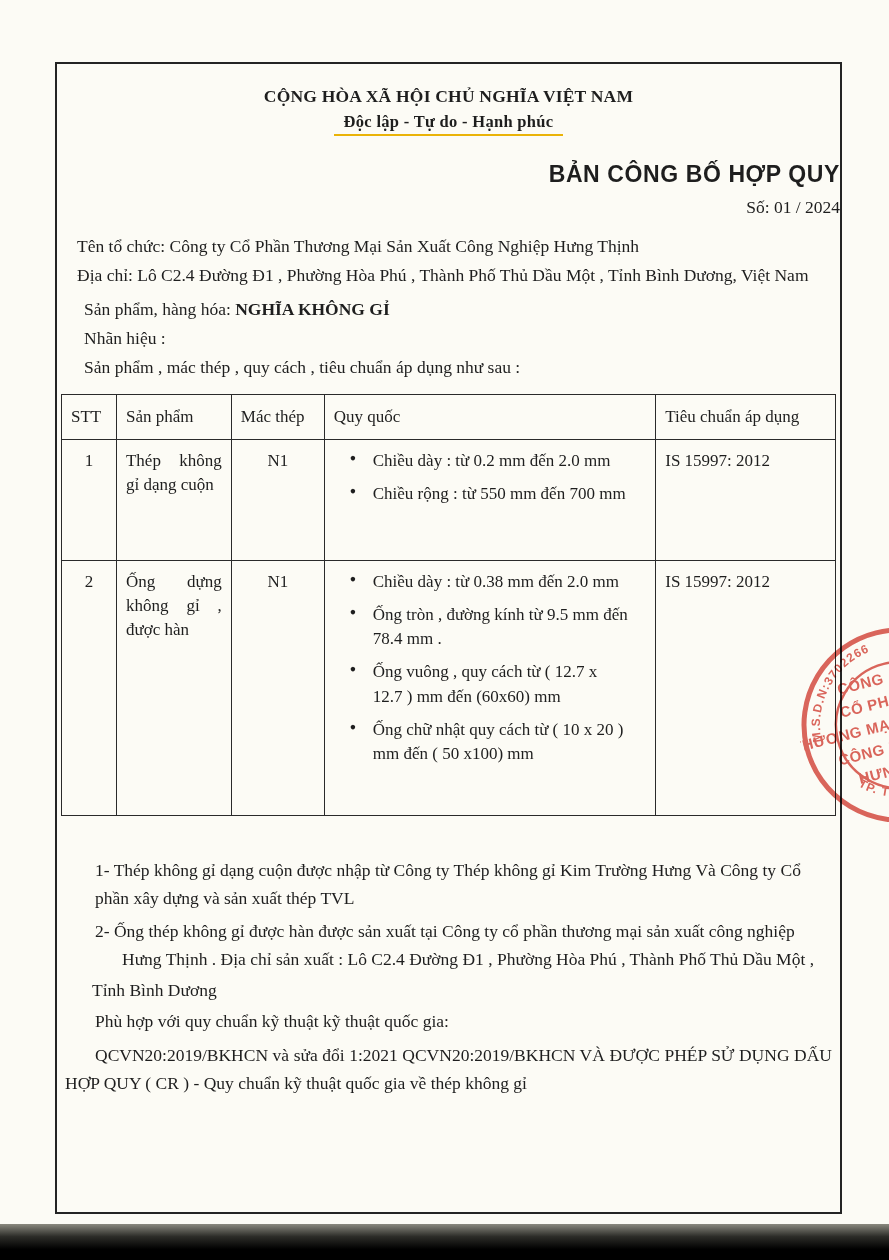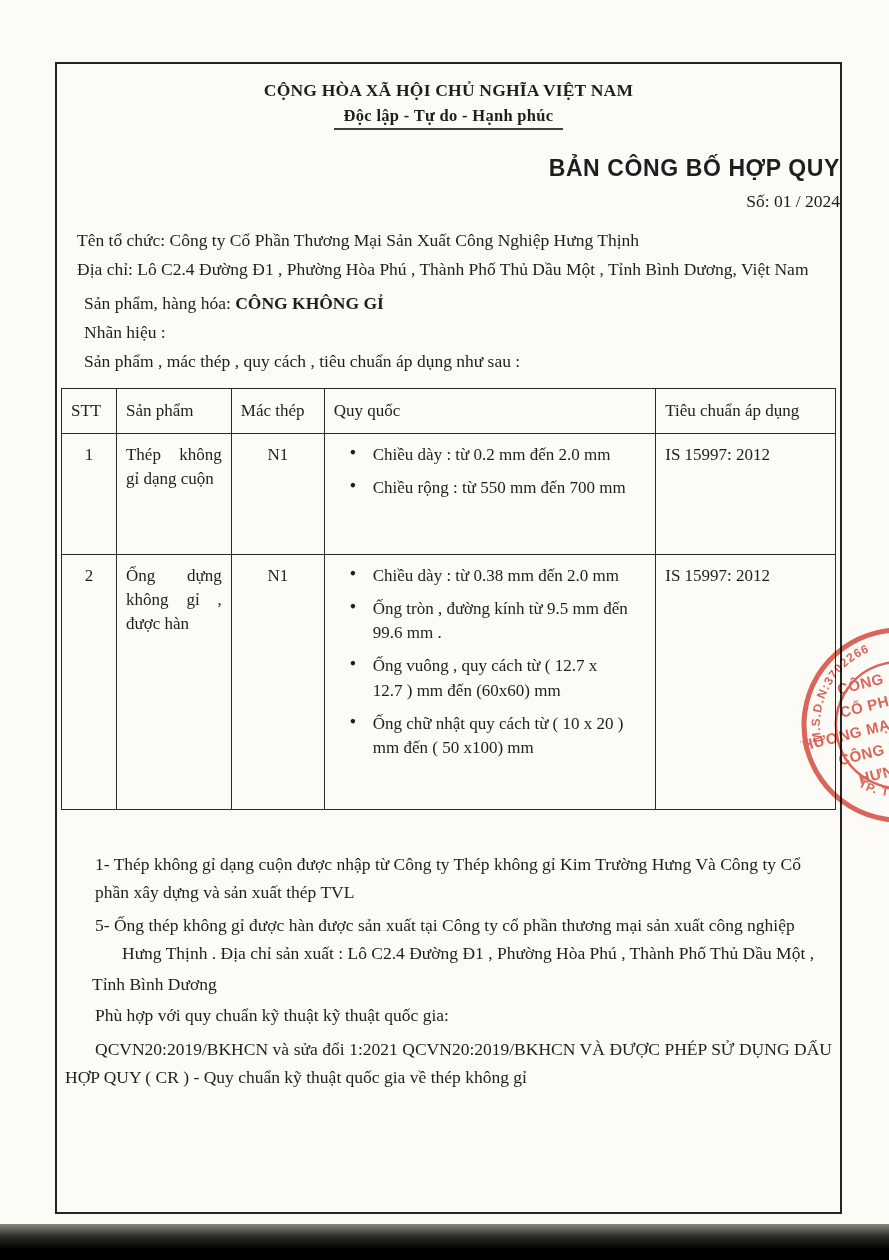--- a/index.html
+++ b/index.html
@@ -4,27 +4,27 @@
 <style>
   html, body { margin: 0; padding: 0; }
   body { width: 889px; height: 1260px; background: #e9e9e9; }
   .page {
     position: relative; width: 889px; height: 1260px;
     background: #fcfbf5; overflow: hidden; color: #1e1e1e;
     font-family: "Liberation Serif", serif;
   }
   .frame {
     position: absolute; left: 55px; top: 62px; width: 787px; height: 1152px;
-    border: 2px solid #242424; box-sizing: border-box; padding-top: 16px;
+    border: 2px solid #242424; box-sizing: border-box; padding-top: 22px;
   }
   .nat-title { text-align: center; font-size: 17.5px; font-weight: bold; letter-spacing: .2px; }
   .motto-wrap { text-align: center; margin-top: 5px; }
   .motto {
     display: inline-block; font-size: 16.5px; font-weight: bold;
-    padding: 0 10px 2px; border-bottom: 2px solid #404040; letter-spacing: .3px;
+    padding: 0 10px 2px; border-bottom: 2px solid #eab308; letter-spacing: .3px;
   }
   .doc-title {
     text-align: right; margin-top: 25px;
     font-family: "Liberation Sans", sans-serif; font-size: 23px; font-weight: bold; letter-spacing: .6px;
   }
   .doc-number { text-align: right; margin-top: 9px; font-size: 17.5px; }
   .info { margin: 14px 20px 0; font-size: 17.5px; line-height: 29px; }
   .ind { padding-left: 7px; }
   .gap-top { margin-top: 5px; }
   .bold { font-weight: bold; }
@@ -77,21 +77,21 @@
     <div class="motto-wrap">
       <span class="motto">Độc lập - Tự do - Hạnh phúc</span>
     </div>
 
     <div class="doc-title">BẢN CÔNG BỐ HỢP QUY</div>
     <div class="doc-number">Số: 01 / 2024</div>
 
     <div class="info">
       <div>Tên tổ chức: Công ty Cổ Phần Thương Mại Sản Xuất Công Nghiệp Hưng Thịnh</div>
       <div>Địa chỉ: Lô C2.4 Đường Đ1 , Phường Hòa Phú , Thành Phố Thủ Dầu Một , Tỉnh Bình Dương, Việt Nam</div>
-      <div class="ind gap-top"><span>Sản phẩm, hàng hóa: </span><span class="bold">CÔNG KHÔNG GỈ</span></div>
+      <div class="ind gap-top"><span>Sản phẩm, hàng hóa: </span><span class="bold">NGHĨA KHÔNG GỈ</span></div>
       <div class="ind">Nhãn hiệu :</div>
       <div class="ind">Sản phẩm , mác thép , quy cách , tiêu chuẩn áp dụng như sau :</div>
     </div>
 
     <table class="spec">
       <colgroup>
         <col style="width:55px">
           <col style="width:115px">
           <col style="width:93px">
           <col style="width:332px">
@@ -119,33 +119,33 @@
           </td>
           <td>IS 15997: 2012</td>
         </tr>
         <tr class="r2">
           <td class="c-stt">2</td>
           <td class="c-product">Ống dựng không gỉ , được hàn</td>
           <td class="c-grade">N1</td>
           <td>
             <ul class="qc">
               <li>Chiều dày : từ 0.38 mm đến 2.0 mm</li>
-              <li>Ống tròn , đường kính từ 9.5 mm đến 99.6 mm .</li>
+              <li>Ống tròn , đường kính từ 9.5 mm đến 78.4 mm .</li>
               <li>Ống vuông , quy cách từ ( 12.7 x 12.7 ) mm đến (60x60) mm</li>
               <li>Ống chữ nhật quy cách từ ( 10 x 20 ) mm đến ( 50 x100) mm</li>
             </ul>
           </td>
           <td>IS 15997: 2012</td>
         </tr>
       </tbody>
     </table>
 
     <div class="notes">
       <div class="note1">1- Thép không gỉ dạng cuộn được nhập từ Công ty Thép không gỉ Kim Trường Hưng Và Công ty Cổ phần xây dựng và sản xuất thép TVL</div>
-      <div class="note2">5- Ống thép không gỉ được hàn được sản xuất tại Công ty cổ phần thương mại sản xuất công nghiệp Hưng Thịnh . Địa chỉ sản xuất : Lô C2.4 Đường Đ1 , Phường Hòa Phú , Thành Phố Thủ Dầu Một ,</div>
+      <div class="note2">2- Ống thép không gỉ được hàn được sản xuất tại Công ty cổ phần thương mại sản xuất công nghiệp Hưng Thịnh . Địa chỉ sản xuất : Lô C2.4 Đường Đ1 , Phường Hòa Phú , Thành Phố Thủ Dầu Một ,</div>
       <div class="note3">Tỉnh Bình Dương</div>
       <div class="note4">Phù hợp với quy chuẩn kỹ thuật kỹ thuật quốc gia:</div>
       <div class="note5">QCVN20:2019/BKHCN và sửa đổi 1:2021 QCVN20:2019/BKHCN VÀ ĐƯỢC PHÉP SỬ DỤNG DẤU HỢP QUY ( CR ) -  Quy chuẩn kỹ thuật quốc gia về thép không gỉ</div>
     </div>
   </div>
 
   <div class="stamp">
     <svg viewBox="0 0 200 200">
       <defs>
         <path id="arcL" d="M 21,100 A 79,79 0 0 1 100,21"></path>

